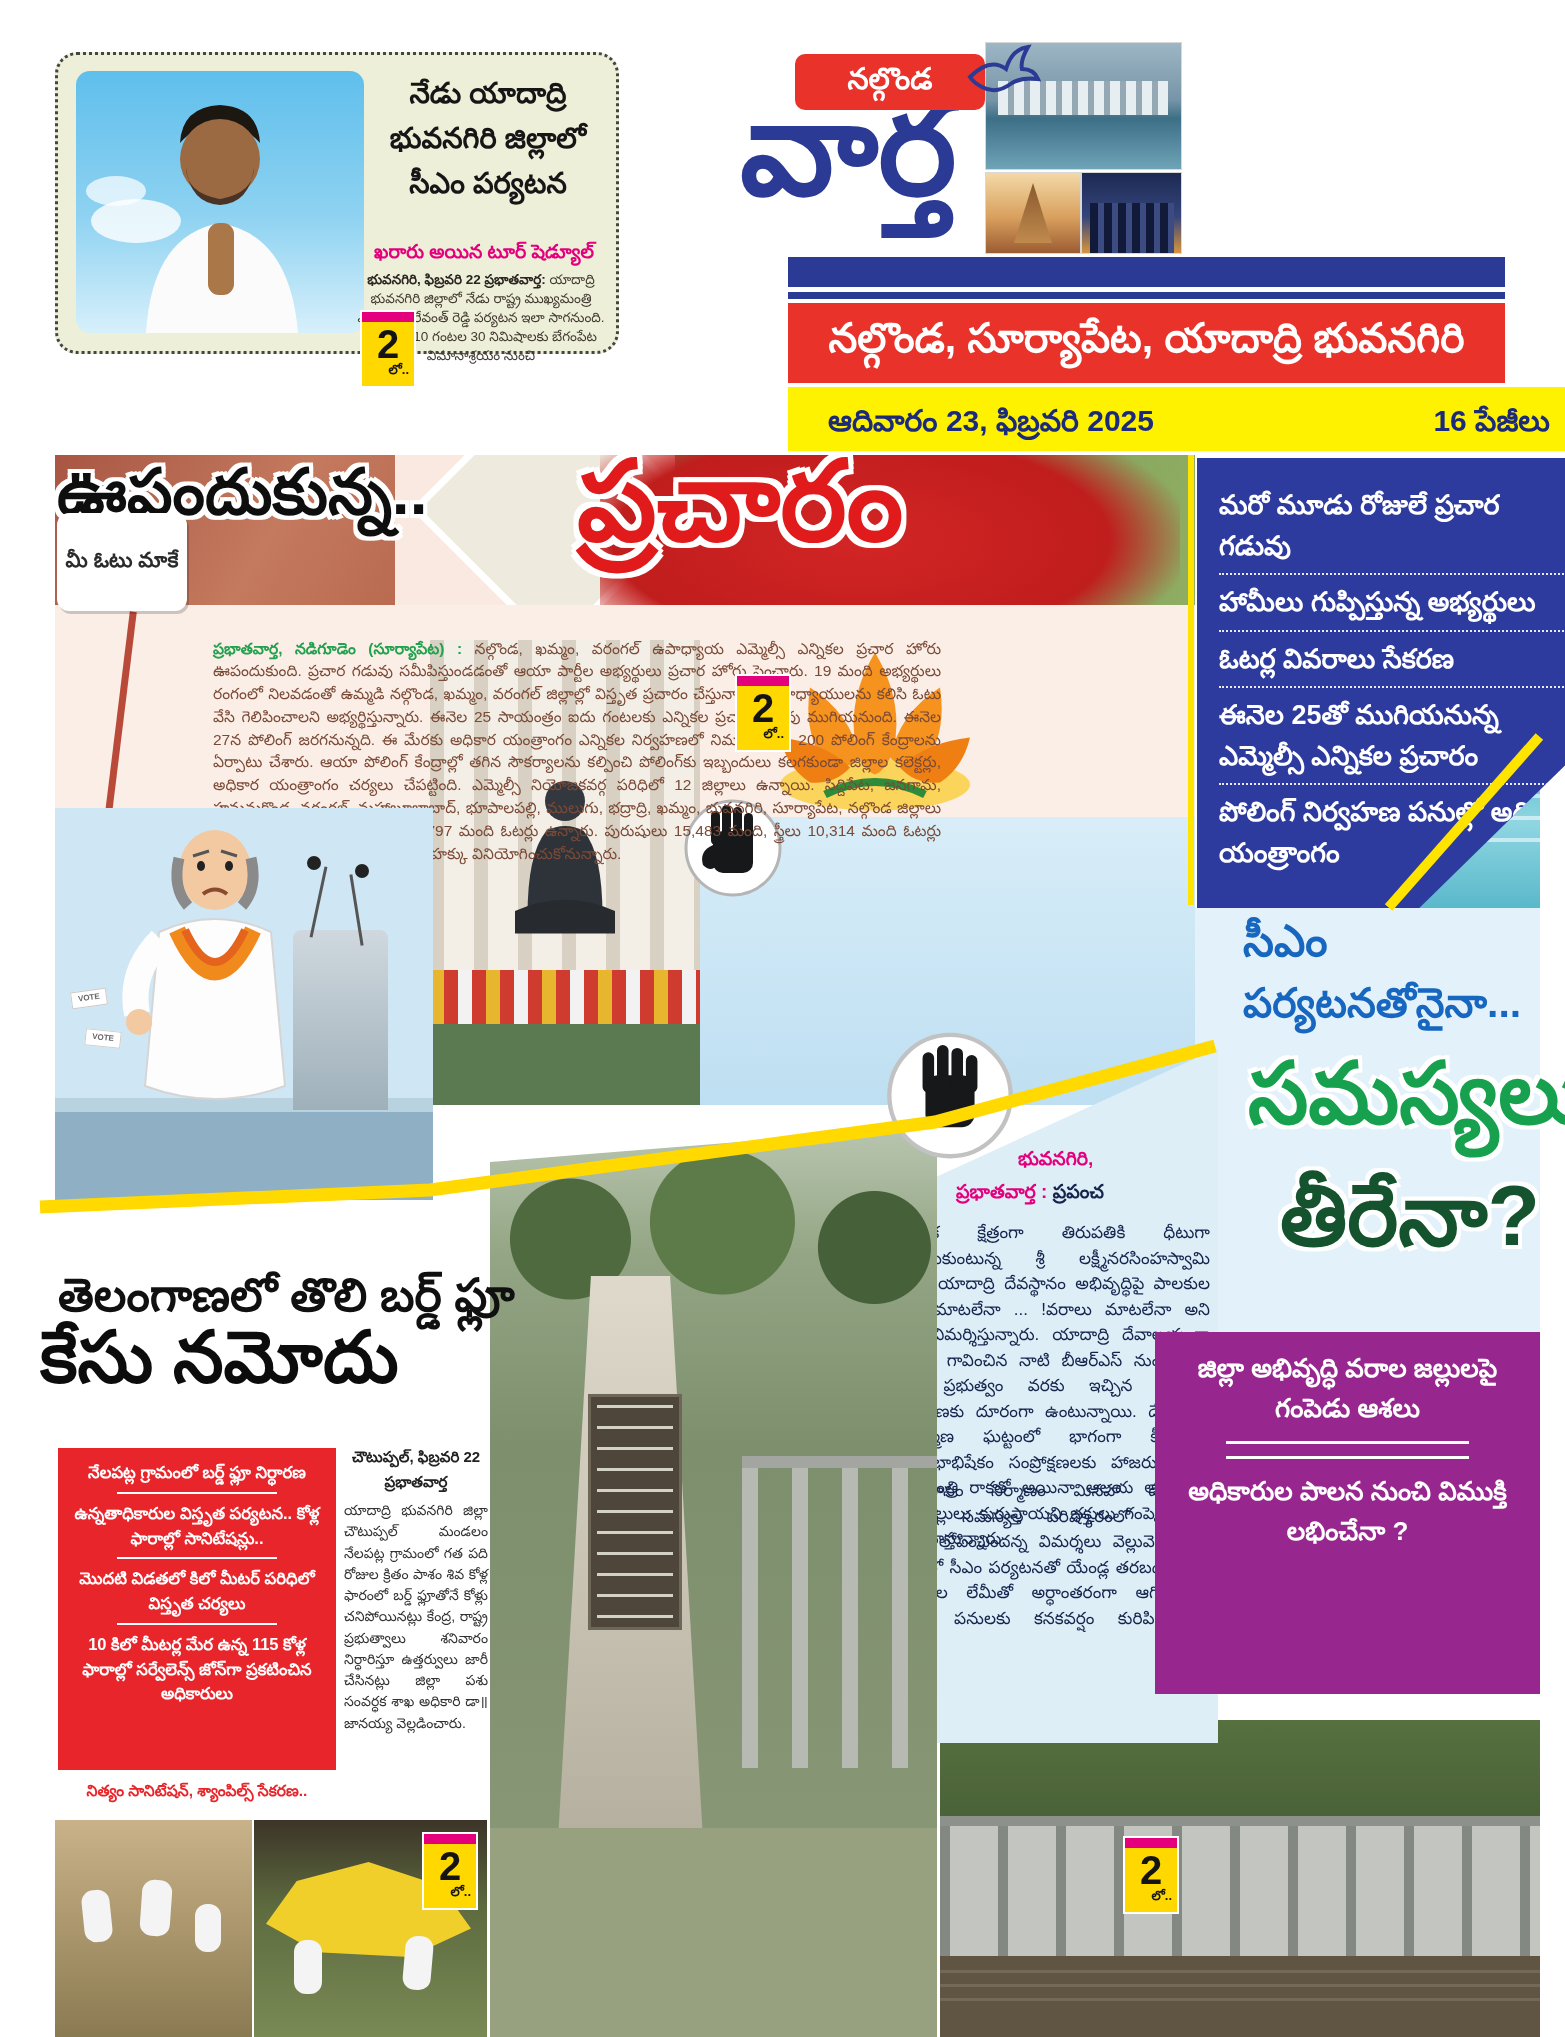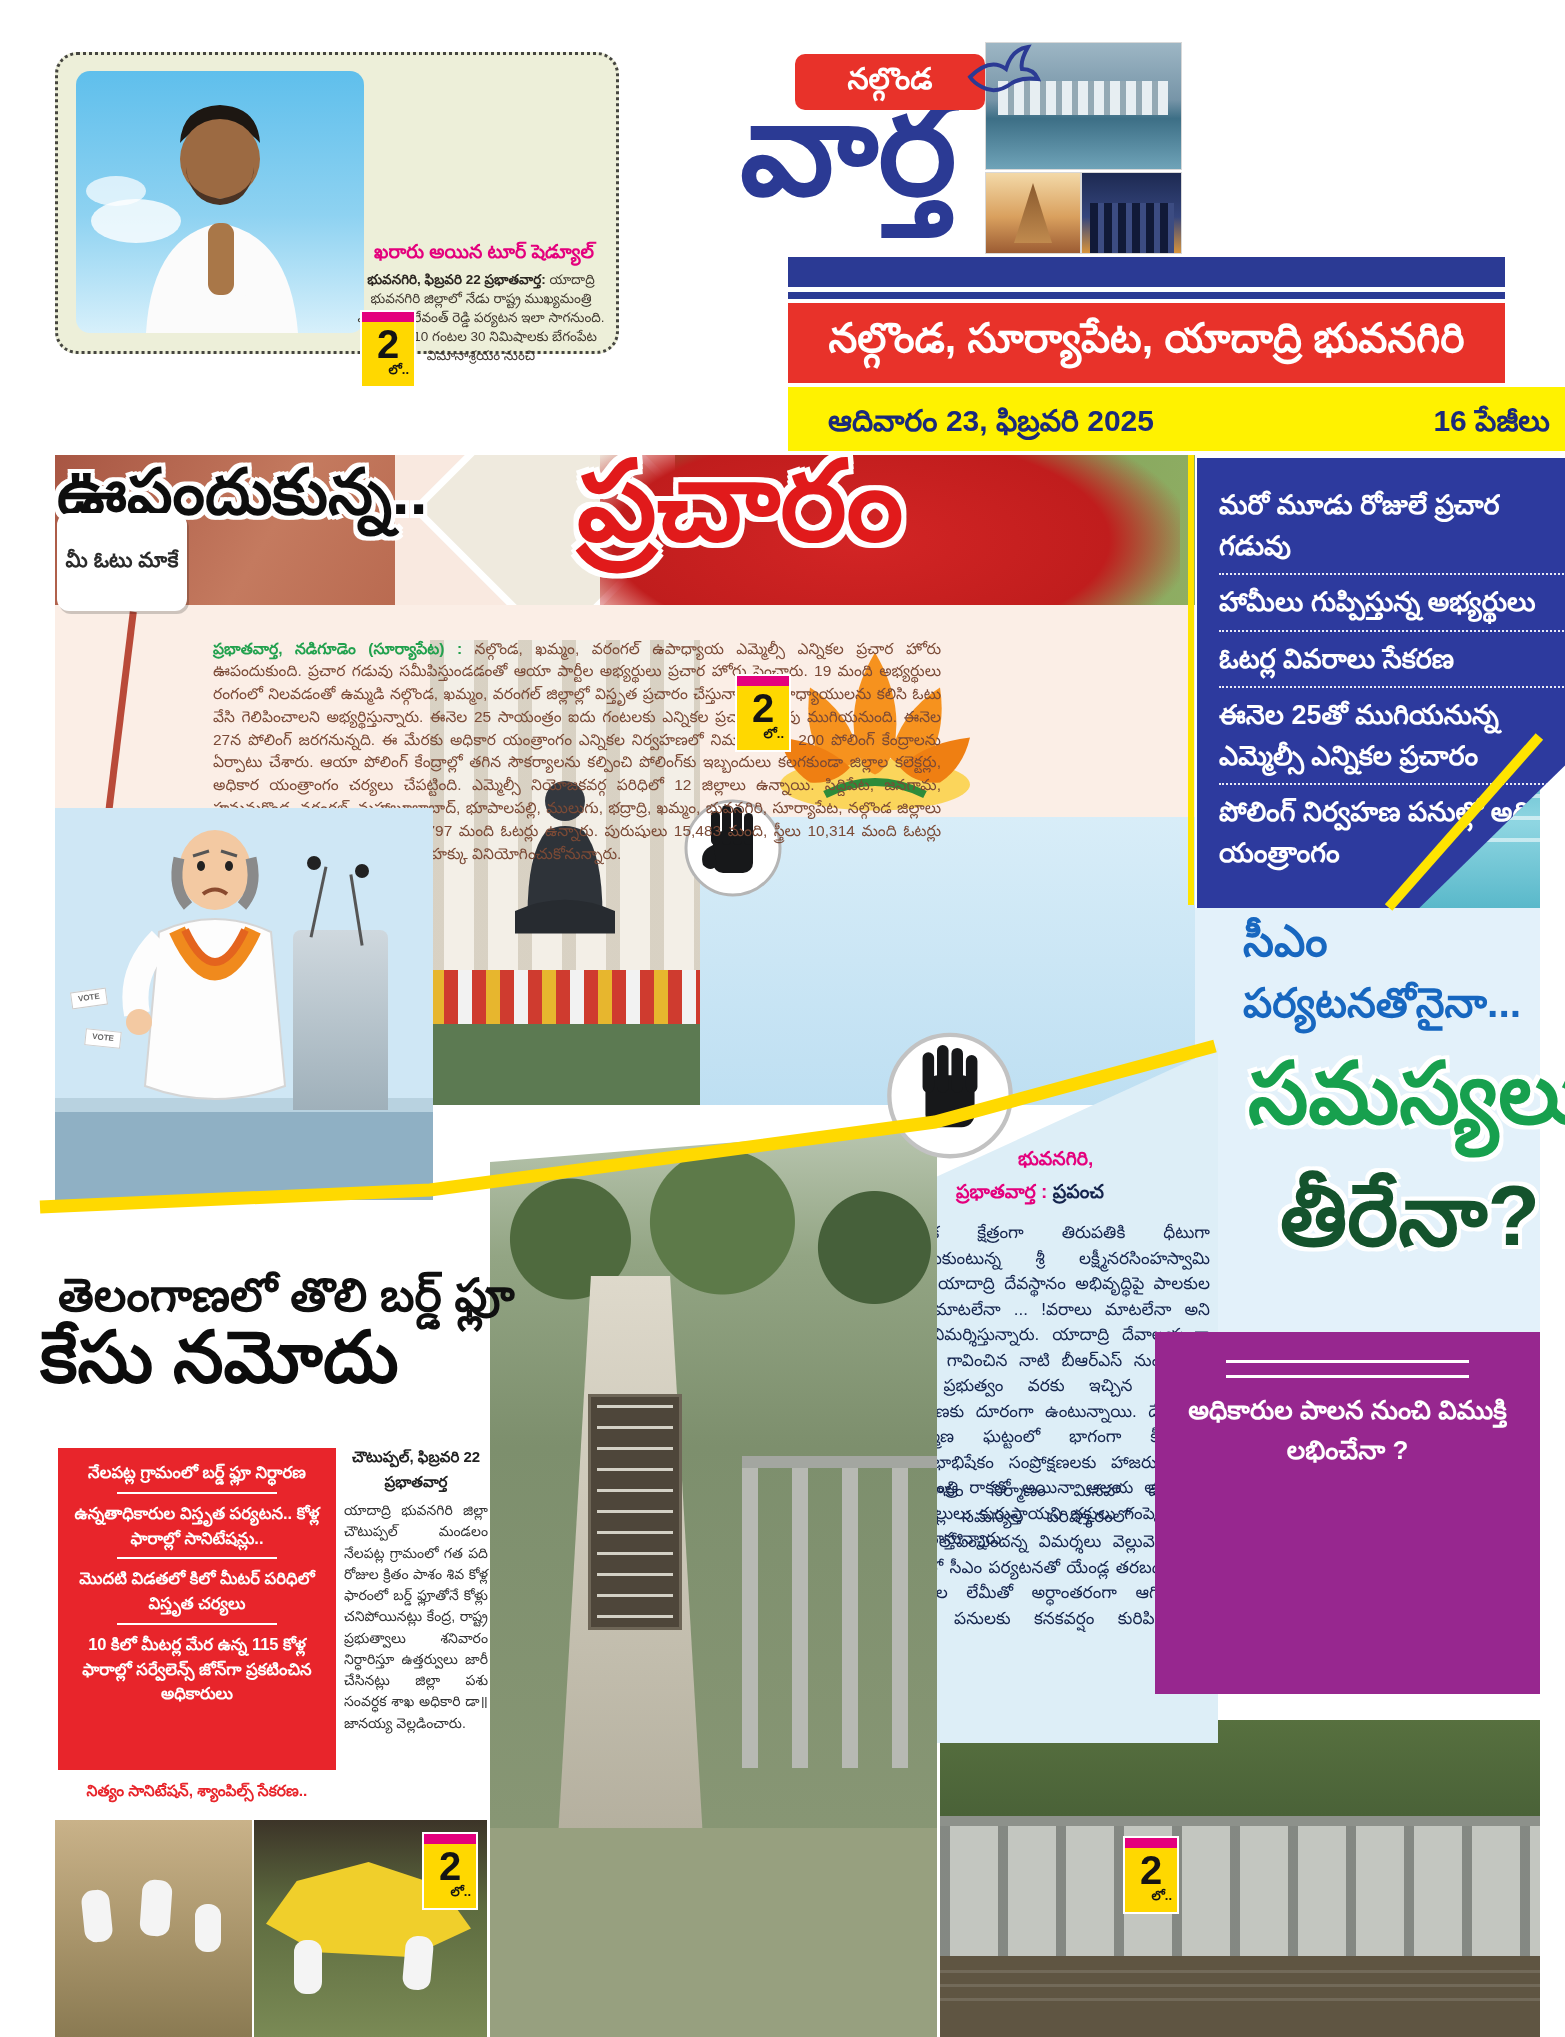--- a/index.html
+++ b/index.html
@@ -191,20 +191,21 @@
         <ellipse cx="60" cy="150" rx="45" ry="22" fill="#ffffff" opacity="0.8"></ellipse>
         <ellipse cx="40" cy="120" rx="30" ry="15" fill="#ffffff" opacity="0.7"></ellipse>
         <path d="M70,262 Q76,164 144,152 Q214,164 222,262 Z" fill="#fbfbfb"></path>
         <path d="M104,72 Q106,36 144,34 Q182,36 184,72 Q166,52 144,54 Q122,52 104,72 Z" fill="#1d1712"></path>
         <circle cx="144" cy="88" r="40" fill="#9c6a42"></circle>
         <path d="M110,96 Q114,132 144,134 Q174,132 178,96 Q178,122 144,128 Q110,122 110,96 Z" fill="#4a3324"></path>
         <rect x="132" y="152" width="26" height="72" rx="11" fill="#a97748"></rect>
         <path d="M120,224 Q144,236 170,224 L170,262 L120,262 Z" fill="#fbfbfb"></path>
       </svg>
     </div>
+    <h2 class="abs tl-head">నేడు యాదాద్రి భువనగిరి జిల్లాలో సీఎం పర్యటన</h2>
     <div class="abs tl-sub">ఖరారు అయిన టూర్ షెడ్యూల్</div>
     <p class="abs tl-body"><b>భువనగిరి, ఫిబ్రవరి 22 ప్రభాతవార్త:</b>
       <span>యాదాద్రి భువనగిరి జిల్లాలో నేడు రాష్ట్ర ముఖ్యమంత్రి ఎనుముల రేవంత్ రెడ్డి పర్యటన ఇలా సాగనుంది. ఉదయం 10 గంటల 30 నిమిషాలకు బేగంపేట విమానాశ్రయం నుంచి</span></p>
   </section>
 
   <header>
     <div class="abs m-title">వార్త</div>
     <div class="abs m-edition">నల్గొండ</div>
     <svg class="abs m-dove" viewBox="0 0 80 60">
       <path d="M8,38 Q28,18 44,30 Q50,10 66,8 Q58,22 60,30 Q72,30 76,40 Q60,38 50,44 Q34,56 20,48 Q12,44 8,38 Z" fill="none" stroke="#2b3a94" stroke-width="4"></path>
@@ -328,20 +329,21 @@
     <g fill="#17181a">
       <rect x="33" y="30" width="34" height="36" rx="9"></rect>
       <rect x="31" y="14" width="8" height="28" rx="4"></rect>
       <rect x="41" y="9" width="8" height="33" rx="4"></rect>
       <rect x="51" y="11" width="8" height="31" rx="4"></rect>
       <rect x="61" y="16" width="8" height="26" rx="4"></rect>
     </g>
   </svg>
 
   <aside class="abs purple">
+    <div class="pb-item">జిల్లా అభివృద్ధి వరాల జల్లులపై గంపెడు ఆశలు</div>
     <div class="pb-sep"></div>
     <div class="pb-sep"></div>
     <div class="pb-item">అధికారుల పాలన నుంచి విముక్తి లభించేనా ?</div>
   </aside>
 
   <div class="abs bf-h1">తెలంగాణలో తొలి బర్డ్ ఫ్లూ</div>
   <div class="abs bf-h2">కేసు నమోదు</div>
 
   <aside class="abs redbox">
     <div class="rb-item">నేలపట్ల గ్రామంలో బర్డ్ ఫ్లూ నిర్ధారణ</div>

